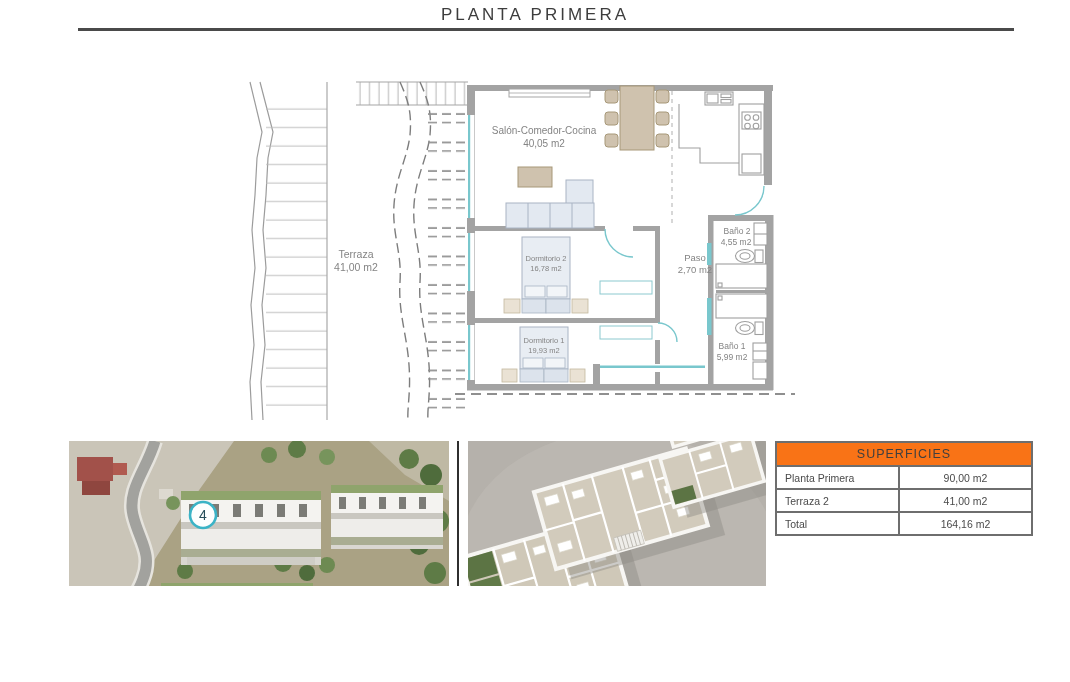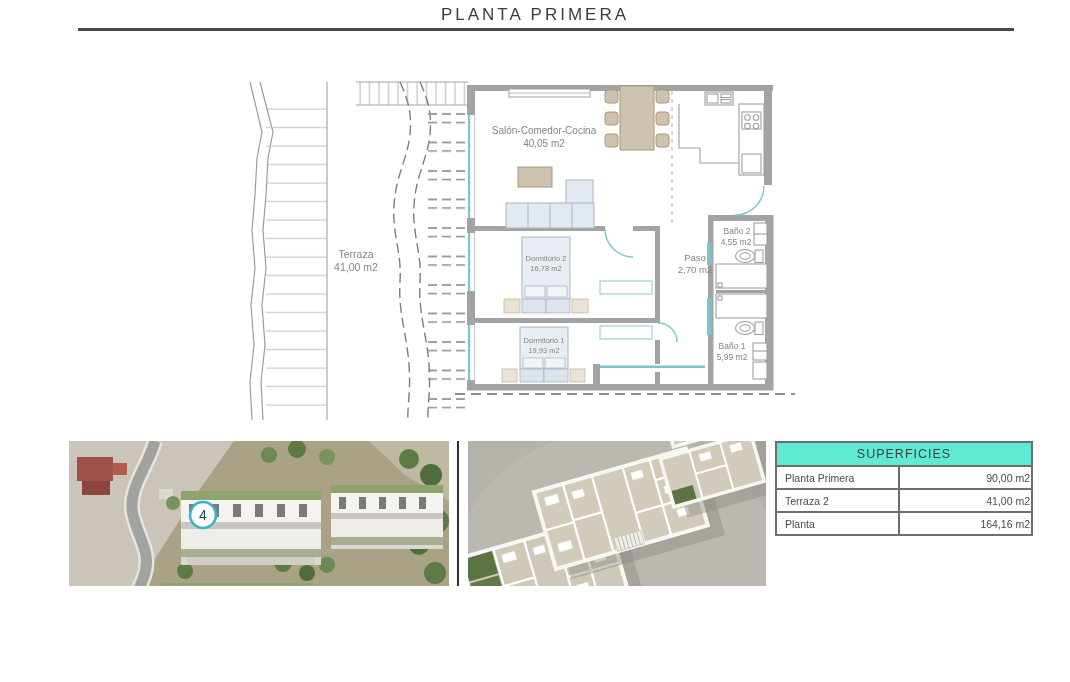--- a/index.html
+++ b/index.html
@@ -8,25 +8,25 @@
   .title{position:absolute;top:5px;left:0;width:100%;text-align:center;
          font-size:17px;letter-spacing:3px;color:#3d3d3d;font-weight:400;}
   .title-rule{position:absolute;top:28px;left:78px;width:936px;height:3px;background:#4a4a4a;}
   .plan-svg{position:absolute;top:0;left:0;}
   .aerial-svg{position:absolute;top:441px;left:69px;}
   .panel-divider{position:absolute;top:441px;left:457px;width:2px;height:241px;background:#2f2f2f;}
   .iso-svg{position:absolute;top:441px;left:468px;}
   .surfaces{position:absolute;top:441px;left:775px;width:258px;border-collapse:collapse;
             color:#4a4a4a;}
   .surfaces td,.surfaces th{border:2px solid #6e6e6e;font-weight:400;}
-  .surfaces th{background:#5eead4;text-align:center;font-size:12.5px;letter-spacing:1px;
+  .surfaces th{background:#f97316;text-align:center;font-size:12.5px;letter-spacing:1px;
                height:20px;padding:1px 0;color:#3f3f3f;}
   .surfaces td{height:19px;font-size:10.5px;}
   .surfaces td.lbl{padding-left:8px;width:112px;text-align:left;}
-  .surfaces td.val{text-align:right;}
+  .surfaces td.val{text-align:center;}
   svg text{font-family:"Liberation Sans", sans-serif;}
 </style>
 </head>
 <body>
 
 <div class="page">
 
   <div class="title">PLANTA PRIMERA</div>
   <div class="title-rule"></div>
 
@@ -393,19 +393,19 @@
       </tr>
       <tr>
         <td class="lbl">Planta Primera</td>
         <td class="val">90,00 m2</td>
       </tr>
       <tr>
         <td class="lbl">Terraza 2</td>
         <td class="val">41,00 m2</td>
       </tr>
       <tr>
-        <td class="lbl">Planta</td>
+        <td class="lbl">Total</td>
         <td class="val">164,16 m2</td>
       </tr>
     </tbody>
   </table>
 
 </div>
 
 </body></html>

